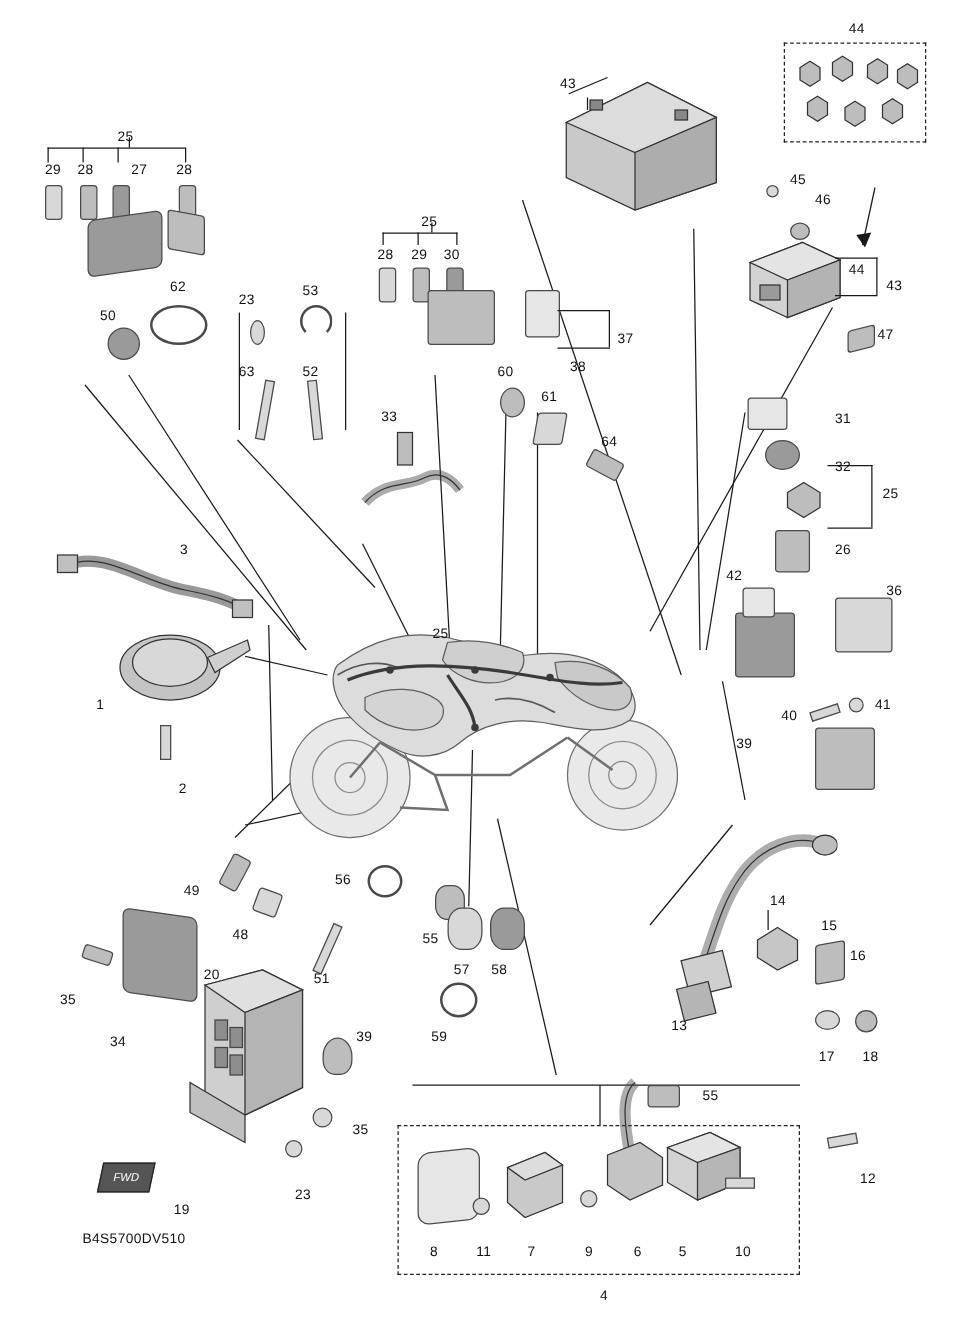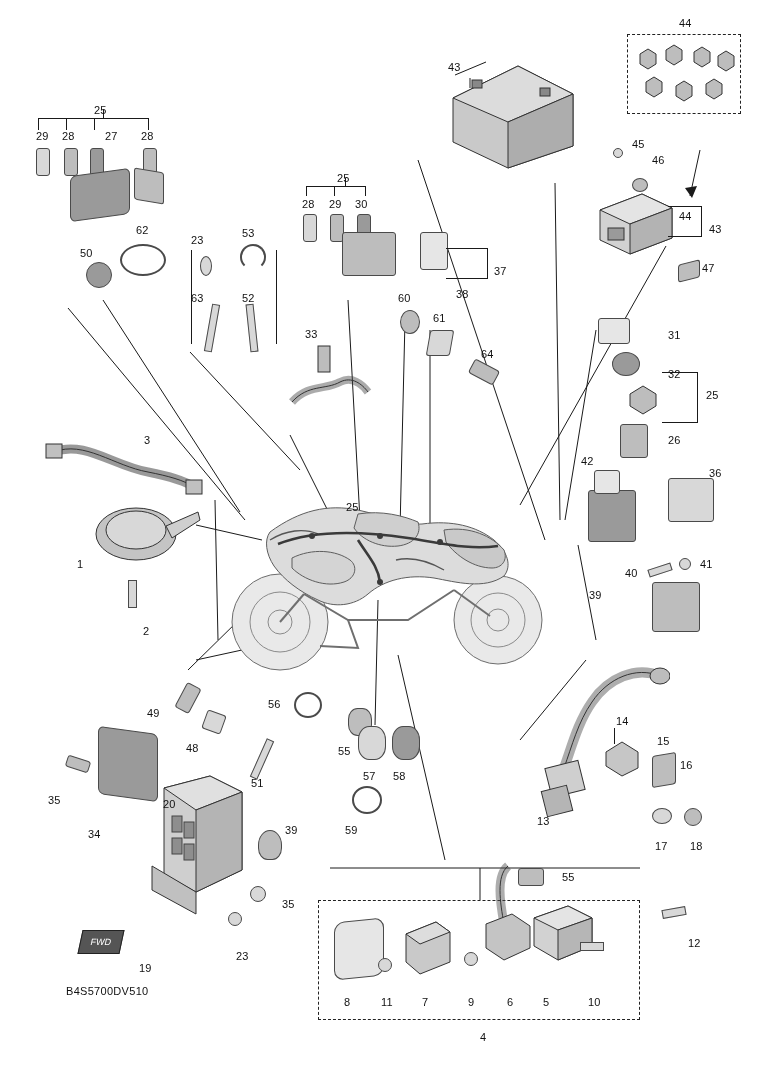--- a/index.html
+++ b/index.html
@@ -423,21 +423,21 @@
   <div class="callout" style="left:147px; top:708px;">49</div>
   <div class="callout" style="left:186px; top:743px;">48</div>
   <div class="callout" style="left:251px; top:778px;">51</div>
   <div class="callout" style="left:268px; top:699px;">56</div>
   <div class="callout" style="left:338px; top:746px;">55</div>
   <div class="callout" style="left:363px; top:771px;">57</div>
   <div class="callout" style="left:393px; top:771px;">58</div>
   <div class="callout" style="left:345px; top:825px;">59</div>
   <div class="callout" style="left:48px; top:795px;">35</div>
   <div class="callout" style="left:88px; top:829px;">34</div>
-  <div class="callout" style="left:163px; top:775px;margin-top:24px;">20</div>
+  <div class="callout" style="left:163px; top:775px;">20</div>
   <div class="callout" style="left:285px; top:825px;">39</div>
   <div class="callout" style="left:282px; top:899px;">35</div>
   <div class="callout" style="left:139px; top:963px;">19</div>
   <div class="callout" style="left:236px; top:951px;">23</div>
   <div class="callout" style="left:562px; top:872px;">55</div>
   <div class="callout" style="left:688px; top:938px;">12</div>
   <div class="callout" style="left:344px; top:997px;">8</div>
   <div class="callout" style="left:381px; top:997px;">11</div>
   <div class="callout" style="left:422px; top:997px;">7</div>
   <div class="callout" style="left:468px; top:997px;">9</div>

